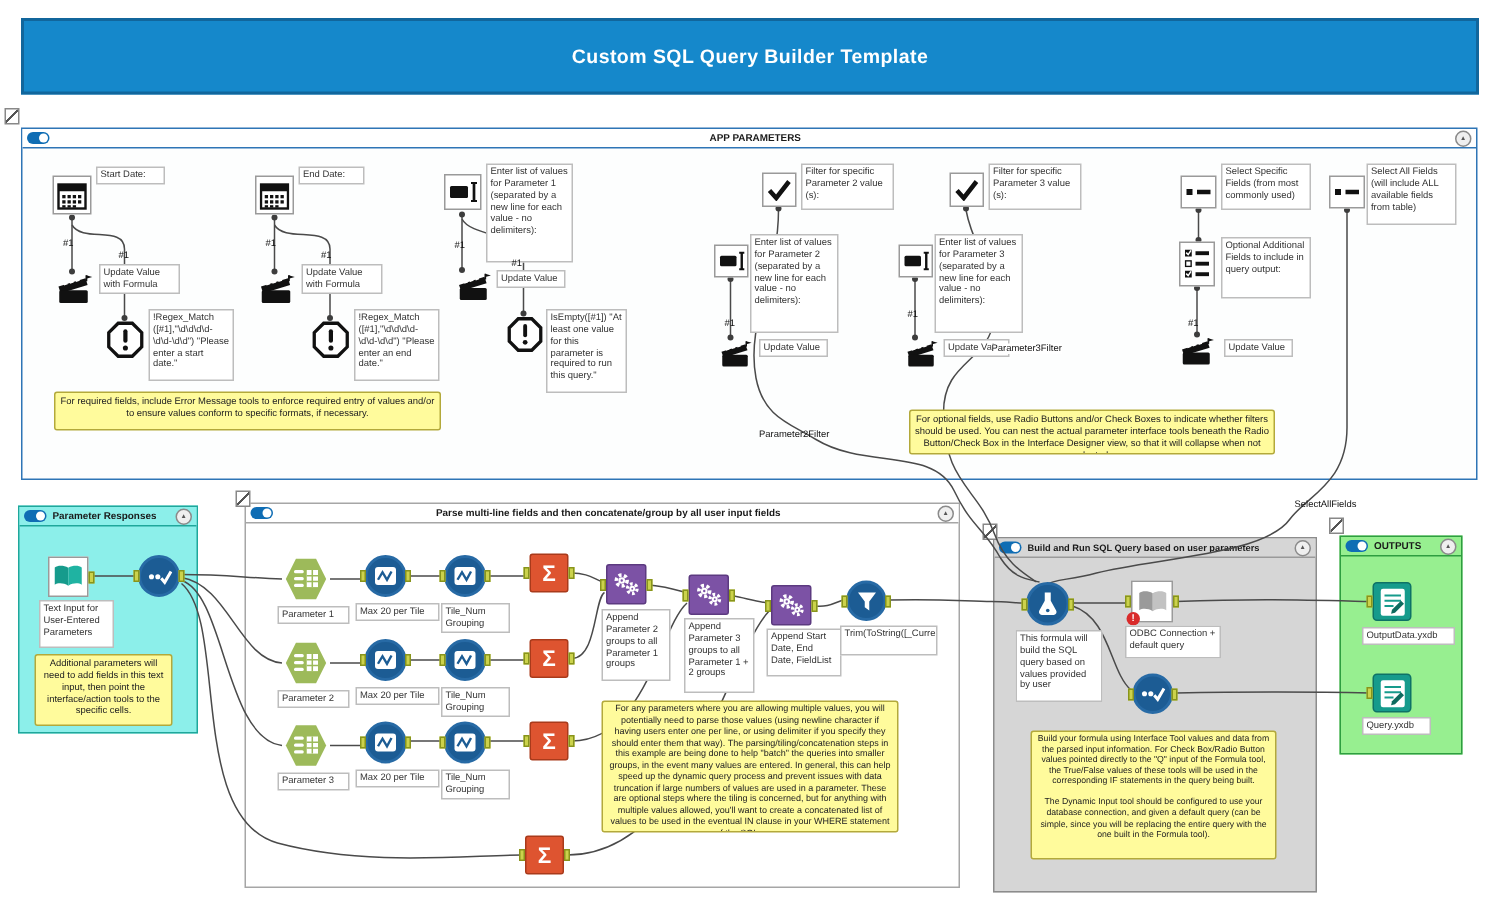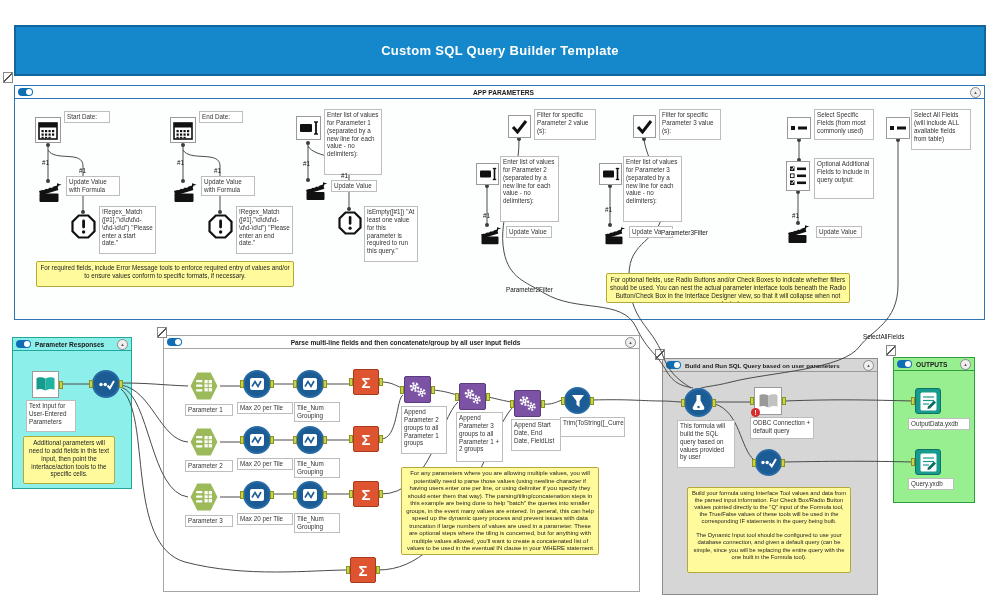--- a/index.html
+++ b/index.html
@@ -35,21 +35,21 @@
   .redbadge{position:absolute;left:-4px;bottom:-3px;width:9px;height:9px;border-radius:50%;background:#D92B2B;
             color:#fff;font-size:6.5px;font-weight:bold;text-align:center;line-height:9px;}
   svg.wires{position:absolute;left:0;top:0;}
   .pre{white-space:pre-line;}
 </style>
 </head>
 <body>
 
 <div id="canvas">
 
-  <div class="banner" style="left:14px;top:25px;width:968px;height:47px;text-align:right;">
+  <div class="banner" style="left:14px;top:12px;width:968px;height:47px;text-align:right;">
     <span>Custom SQL Query Builder Template</span>
   </div>
 
   <div class="cont" style="left:14px;top:85px;width:971px;height:235px;background:#FDFEFE;border:1.5px solid #2E75B6;">
     <div class="hdr c" style="border-color:#2E75B6;background:#fff;">
       <div class="tog"></div>
       <div class="t">APP PARAMETERS</div>
       <div class="col">▴</div>
     </div>
   </div>

